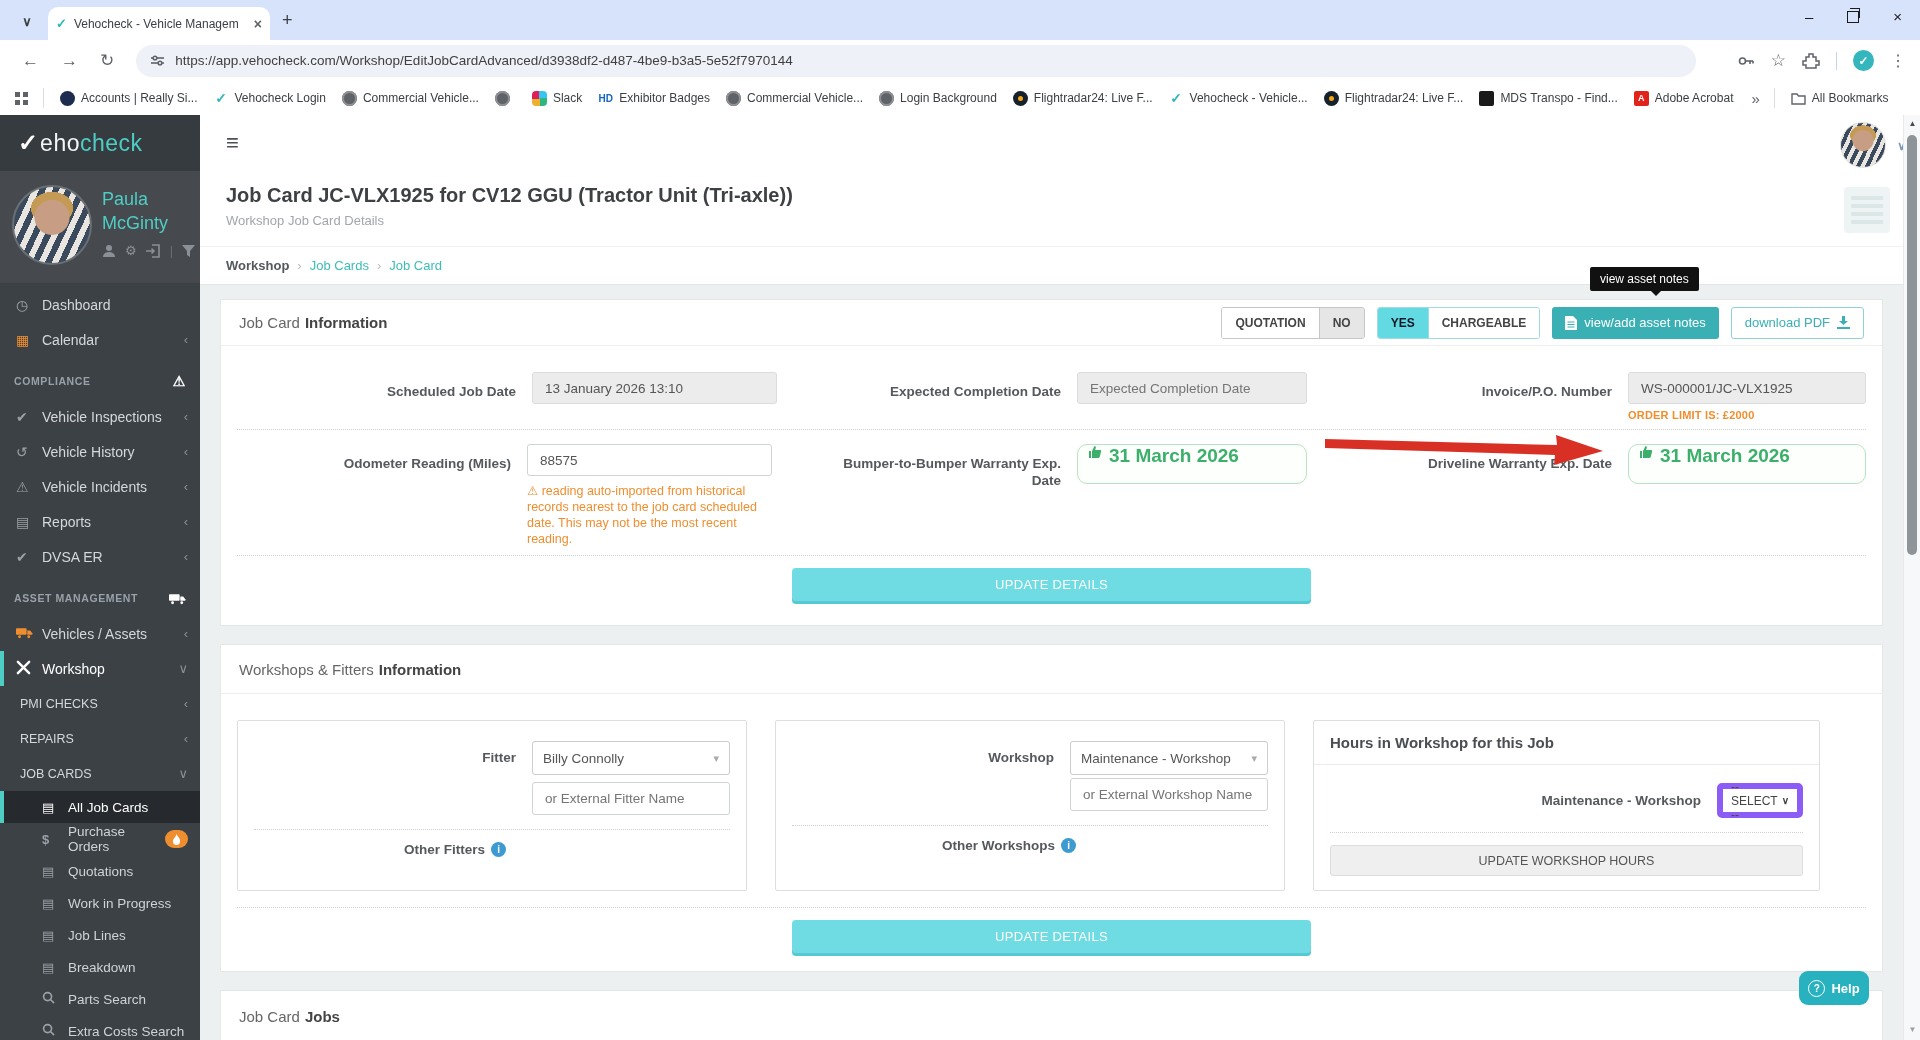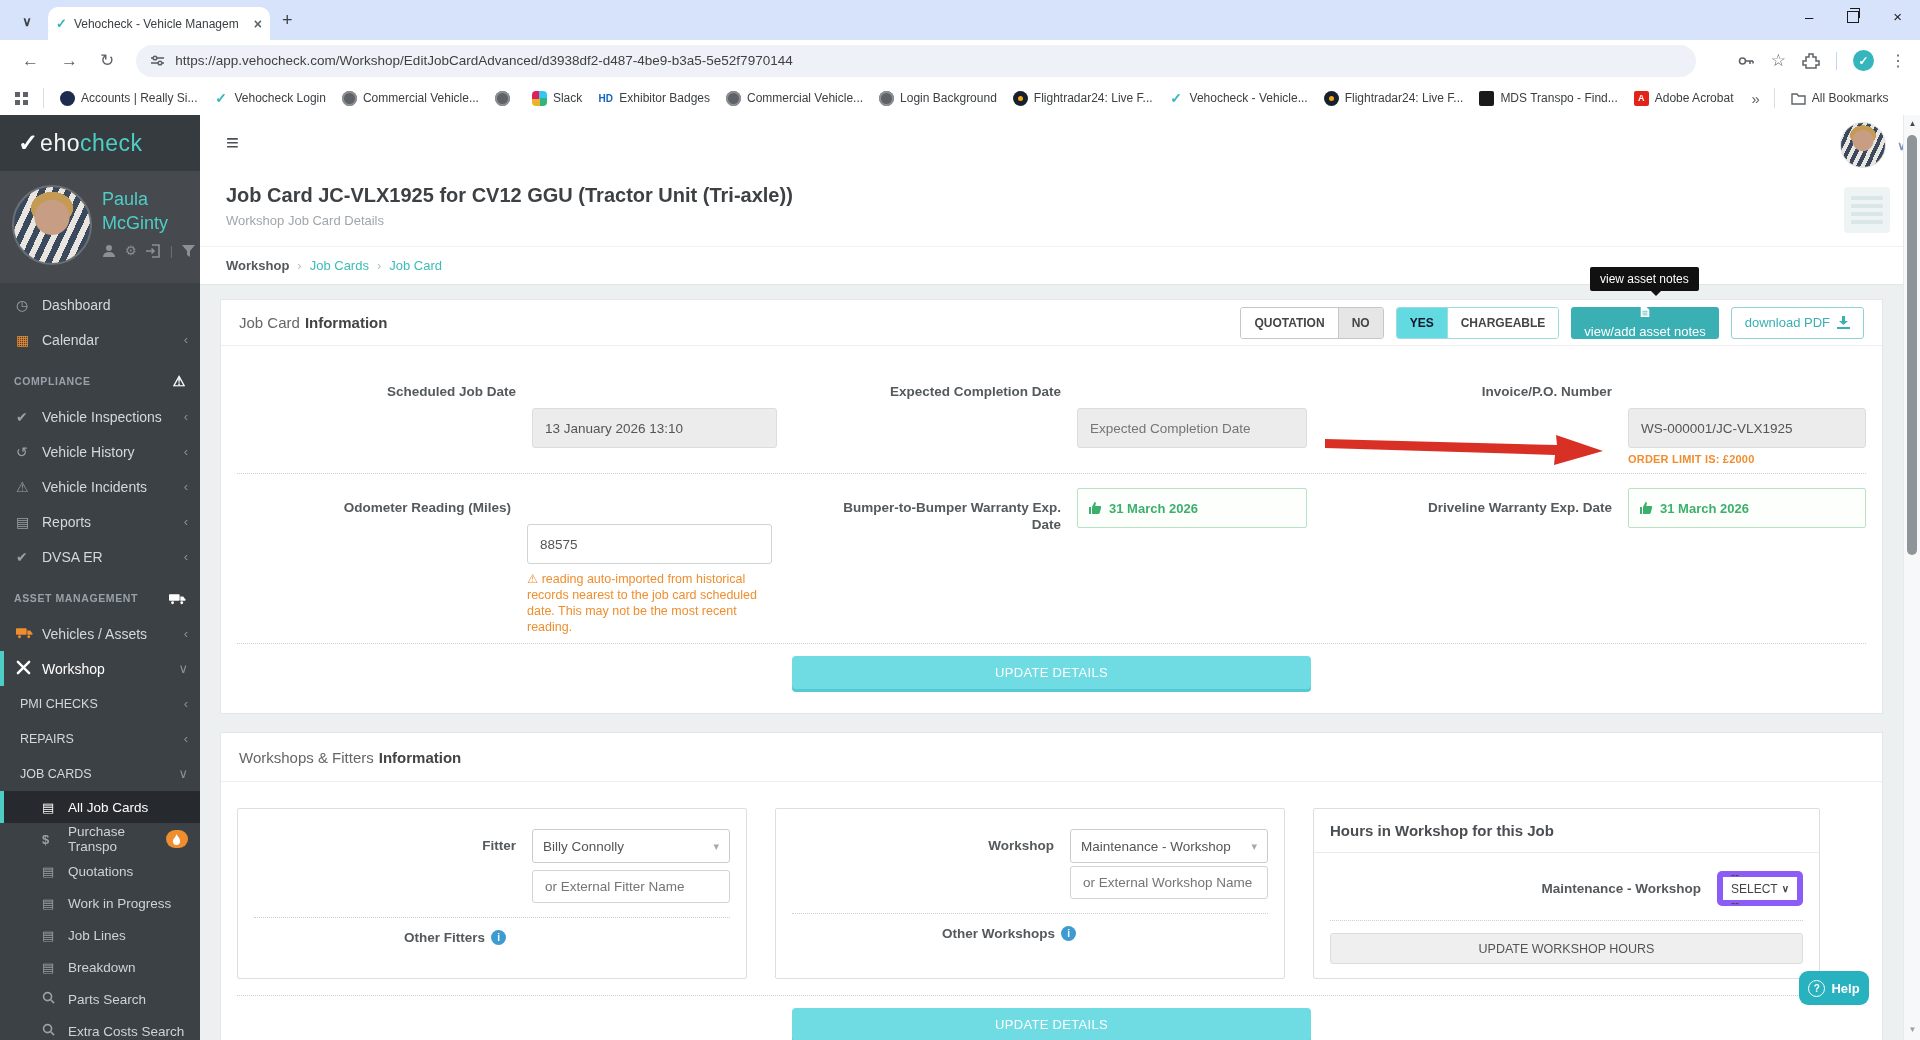--- a/index.html
+++ b/index.html
@@ -96,32 +96,32 @@
   .panel-h{height:45px;border-bottom:1px solid #eeeeee;display:flex;align-items:center;padding:0 18px;font-size:15px;color:#666;}
   .panel-h b{color:#444;margin-left:5px;}
   .ph-right{margin-left:auto;display:flex;align-items:center;gap:12px;}
   .toggle{display:flex;height:30px;border-radius:3px;overflow:hidden;font-size:12px;font-weight:bold;}
   .tg-q{border:1px solid #c3c7c7;}
   .tg-c{border:1px solid #9fdbe0;}
   .tg-seg{display:flex;align-items:center;padding:0 13px;color:#444;background:#fff;}
   .tg-no{background:#e6e6e6;border-left:1px solid #c3c7c7;}
   .tg-yes{background:#63d9e1;color:#0f172a;}
   .tg-chg{border-left:1px solid #9fdbe0;}
-  .btn-notes{height:32px;background:#3aafb4;border-radius:3px;color:#fff;font-size:13px;display:flex;align-items:center;gap:7px;padding:0 13px;flex-direction:column;}
+  .btn-notes{height:32px;background:#3aafb4;border-radius:3px;color:#fff;font-size:13px;display:flex;align-items:center;gap:7px;padding:0 13px;}
   .btn-pdf{height:30px;background:#fff;border:1px solid #8fd2d6;border-radius:3px;color:#3aafb4;font-size:13px;display:flex;align-items:center;gap:7px;padding:0 13px;}
   .tooltip{position:absolute;left:1390px;top:152px;background:#111;color:#fff;font-size:12px;padding:5px 10px;border-radius:2px;white-space:nowrap;}
   .tooltip:after{content:"";position:absolute;left:56%;bottom:-5px;border:5px solid transparent;border-top-color:#111;border-bottom:none;}
 
   .frow{display:grid;grid-template-columns:540px 530px 1fr;}
   .fcell{display:flex;align-items:flex-start;}
   .flabel{flex:1;text-align:right;font-size:13.5px;font-weight:bold;color:#55595c;line-height:17px;margin-right:16px;padding-top:11px;}
-  .inp{height:40px;border:1px solid #cfd4d4;border-radius:3px;box-sizing:border-box;font-size:13.5px;color:#555;padding:0 12px;font-family:"Liberation Sans",sans-serif;background:#fff;margin-top:36px;}
+  .inp{height:32px;border:1px solid #cfd4d4;border-radius:3px;box-sizing:border-box;font-size:13.5px;color:#555;padding:0 12px;font-family:"Liberation Sans",sans-serif;background:#fff;}
   .inp-dis{background:#ececec;border-color:#dcdcdc;}
   .w245{width:245px;} .w230{width:230px;} .w238{width:238px;}
-  .val-green{height:40px;border:1px solid #b9e2c2;border-radius:2px;box-sizing:border-box;display:flex;align-items:center;gap:7px;padding:0 10px;background:#fdfffd;color:#3cb06a;font-size:13px;font-weight:bold;}
+  .val-green{height:40px;border:1px solid #b9e2c2;border-radius:10px;box-sizing:border-box;display:flex;align-items:flex-start;gap:7px;padding:0 10px;background:#fdfffd;color:#3cb06a;font-size:19px;font-weight:bold;}
   .order-note{margin-top:5px;font-size:11px;font-weight:bold;color:#ef8e2e;letter-spacing:.2px;}
   .warn-note{width:250px;margin-top:7px;font-size:12.5px;line-height:16px;color:#ef8e2e;}
   .dotted{border-top:1px dotted #ccd2d2;}
   .btn-update{display:block;margin:12px auto;width:519px;height:33px;background:#6edce2;border:none;border-radius:4px;box-shadow:0 3px 0 #57c9d2;color:#fff;font-size:13px;letter-spacing:.3px;font-family:"Liberation Sans",sans-serif;}
 
   .wf-body{display:flex;gap:28px;padding:26px 16px 16px 16px;}
   .wf-box{width:510px;border:1px solid #dcdfe0;border-radius:2px;padding:20px 16px 14px 16px;box-sizing:border-box;}
   .wf-row{display:flex;align-items:flex-start;}
   .wf-label{flex:1;text-align:right;font-size:13.5px;font-weight:bold;color:#55595c;margin-right:16px;padding-top:9px;}
   .wf-fields{width:198px;}
@@ -394,21 +394,21 @@
         <div class="nav-item nav-upper" style="font-size:12.5px;">
           <span class="lbl" style="padding-left:4px;">JOB CARDS</span>
           <span class="chev">∨</span>
         </div>
         <div class="sub-item sub-sel">
           <span class="nico">▤</span>
           <span class="lbl">All Job Cards</span>
         </div>
         <div class="sub-item">
           <span class="nico" style="font-weight:bold;">$</span>
-          <span>Purchase Transpo</span>
+          <span>Purchase Orders</span>
           <span class="badge-fire">
               <svg width="9" height="11" viewBox="0 0 10 12">
                 <path d="M5 0C6 3 9 4 9 8a4 4 0 0 1-8 0C1 5 4 4 5 0z" fill="#fff"></path>
               </svg>
             </span>
         </div>
         <div class="sub-item">
           <span class="nico">▤</span>
           <span class="lbl">Quotations</span>
         </div>

